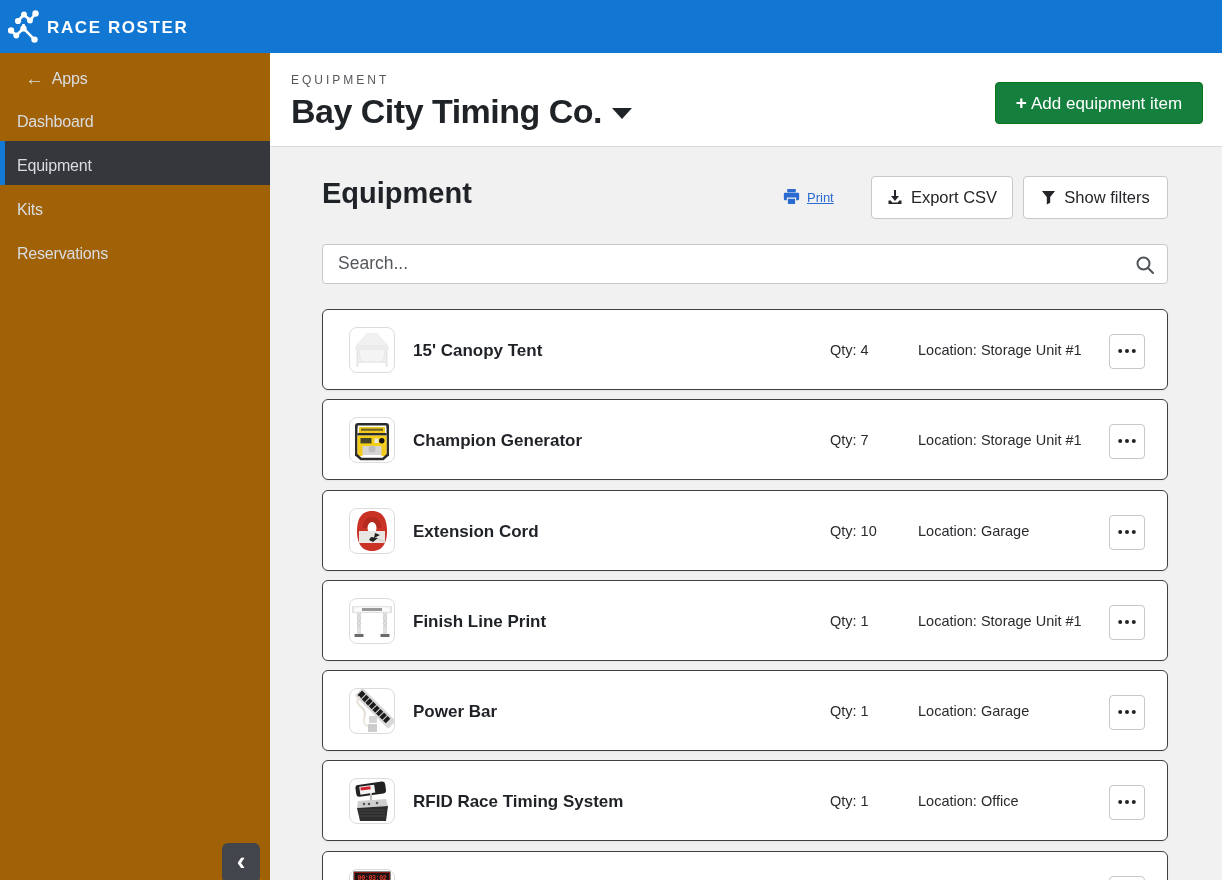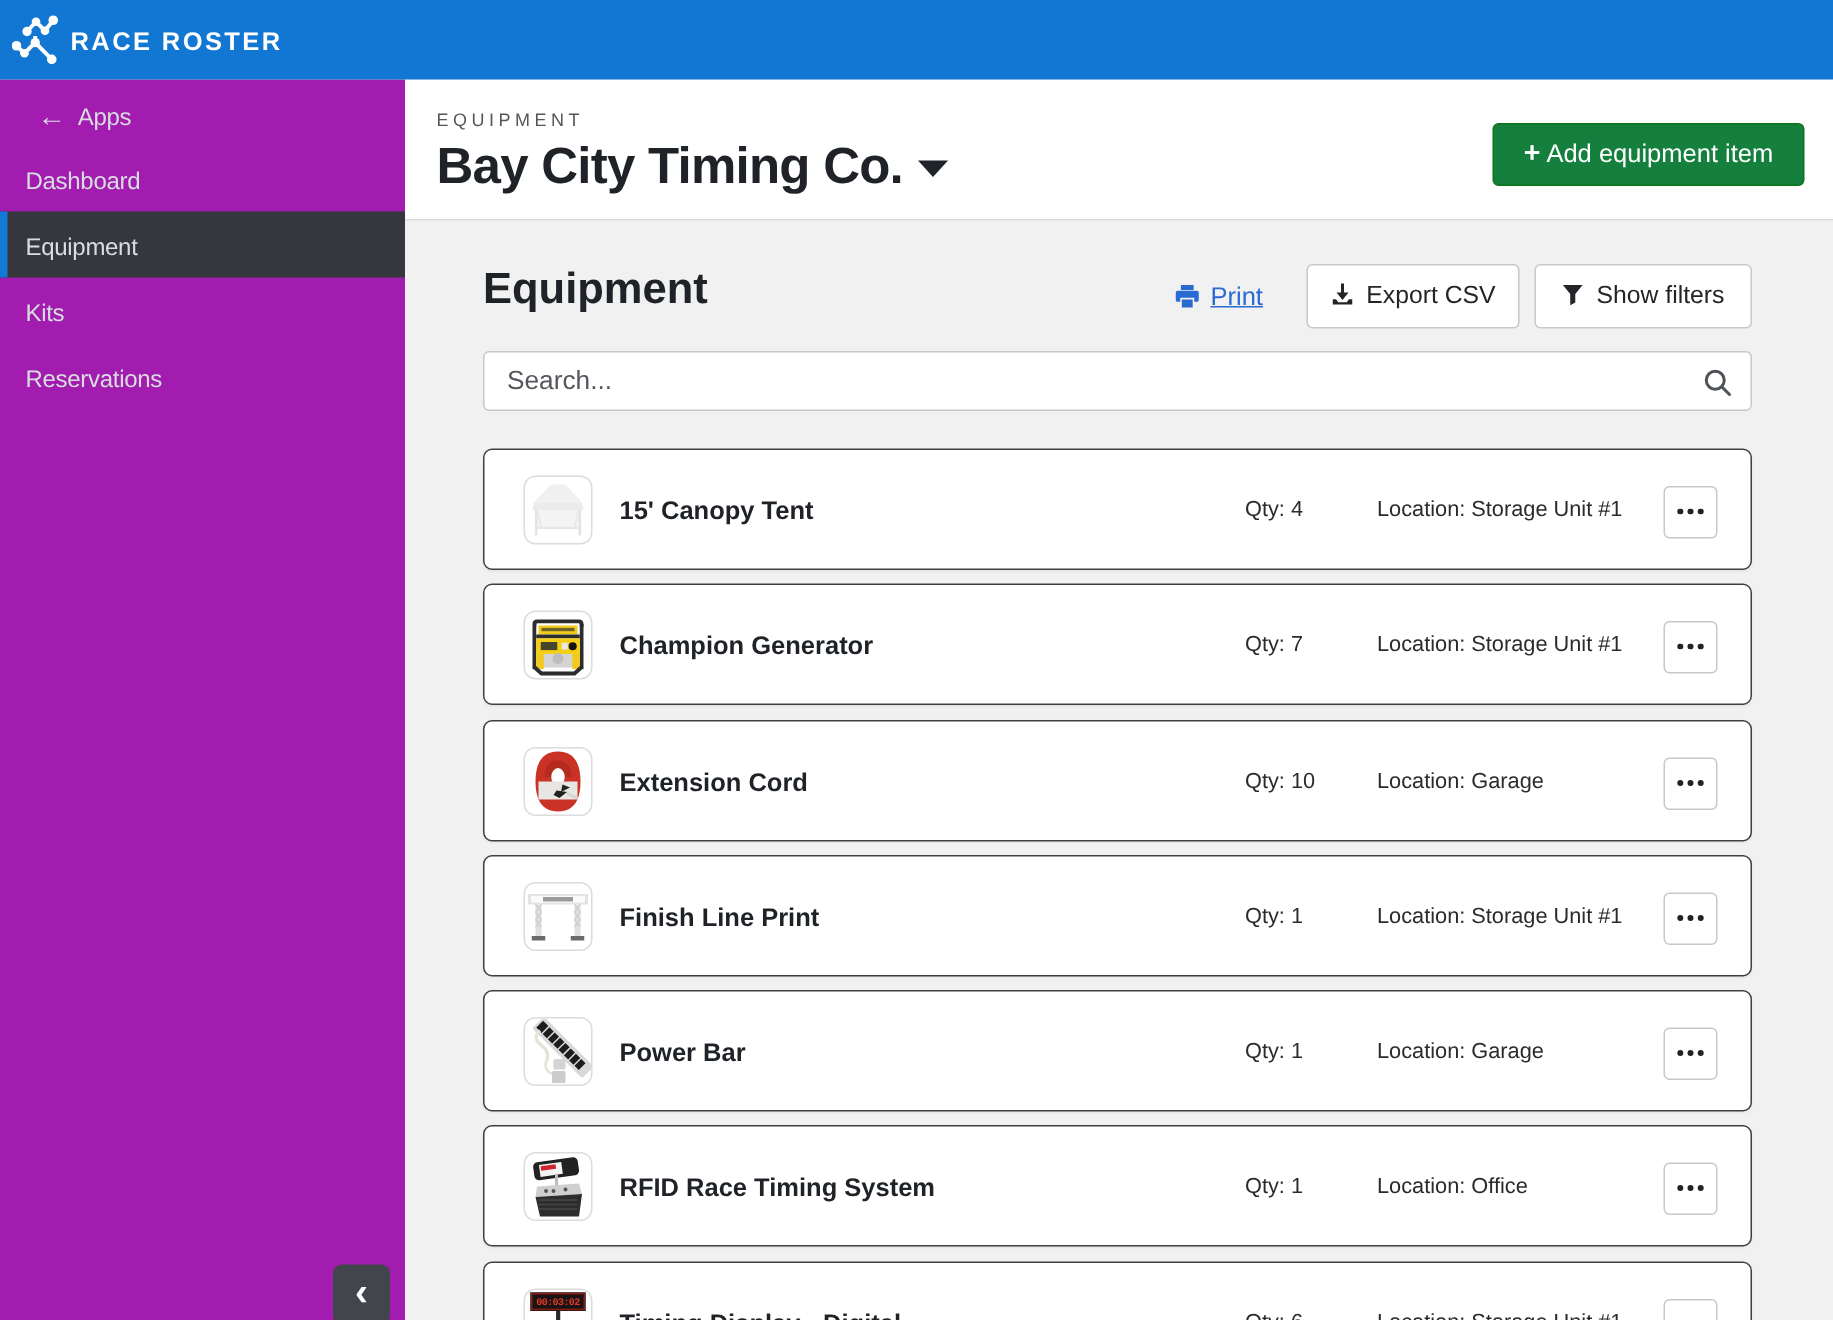--- a/index.html
+++ b/index.html
@@ -2,48 +2,48 @@
 <html><head>
 <meta charset="utf-8">
 <style>
 * { margin:0; padding:0; box-sizing:border-box; }
 html,body { width:1222px; height:880px; overflow:hidden; font-family:"Liberation Sans", sans-serif; background:#f1f1f2; }
 
 .topbar { position:absolute; left:0; top:0; width:1222px; height:53px; background:#1177d3; z-index:30; }
 .logo { position:absolute; left:8px; top:10px; }
 .brand { position:absolute; left:47px; top:18px; color:#fff; font-size:17px; font-weight:bold; letter-spacing:1.6px; }
 
-.sidebar { position:absolute; left:0; top:53px; width:270px; height:827px; background:#a21caf; z-index:20; }
+.sidebar { position:absolute; left:0; top:53px; width:270px; height:827px; background:#a16207; z-index:20; }
 .nav-item { position:relative; height:44px; line-height:44px; color:#d9dde2; font-size:16px; letter-spacing:-0.2px; padding-left:17px; padding-top:3px; }
 .nav-apps { padding-left:25px; }
 .nav-apps .arr { display:inline-block; margin-right:8px; font-size:19px; position:relative; top:1px; }
 .nav-item.sel { background:#35373c; }
 .nav-item.sel:before { content:""; position:absolute; left:0; top:0; width:5px; height:44px; background:#1379d6; }
 .collapse-btn { position:absolute; left:222px; top:790px; width:38px; height:40px; background:#42464c; border-radius:6px; color:#fff; text-align:center; line-height:36px; font-size:26px; font-weight:bold; }
 
 .main { position:absolute; left:270px; top:53px; width:952px; height:827px; }
 .pagehead { position:absolute; left:0; top:0; width:952px; height:94px; background:#fff; border-bottom:1px solid #d9dadc; }
 .eyebrow { position:absolute; left:21px; top:20px; font-size:12px; letter-spacing:3px; color:#53565a; }
 .ptitle { position:absolute; left:21px; top:39px; font-size:34px; letter-spacing:-0.5px; font-weight:bold; color:#1f2226; }
 .caret { display:inline-block; width:0; height:0; border-left:10px solid transparent; border-right:10px solid transparent; border-top:11px solid #1f2226; margin-left:10px; position:relative; top:-4px; }
 .addbtn { position:absolute; right:19px; top:29px; height:42px; width:208px; background:#15803d; border:1px solid #0b7419; border-radius:4px; color:#fff; font-size:17px; text-align:center; line-height:40px; }
 .addbtn .plus { font-size:19px; font-weight:bold; margin-right:4px; }
 
 .content { position:absolute; left:52px; top:95px; width:846px; }
 .toolbar { position:relative; height:66px; }
 .h2 { position:absolute; left:0; top:29px; font-size:29px; font-weight:bold; color:#1f2226; }
-.printlink { position:absolute; left:461px; top:40px; color:#2a6bd2; font-size:17px; }
+.printlink { position:absolute; left:461px; top:40px; color:#2a6bd2; font-size:13px; }
 .printlink svg { vertical-align:-3px; margin-right:7px; }
 .printlink span { text-decoration:underline; }
 .btn { position:absolute; top:28px; height:43px; background:#fff; border:1px solid #c6c8ca; border-radius:4px; font-size:16.5px; color:#232528; text-align:center; line-height:41px; }
 .btn svg { vertical-align:-2px; margin-right:8px; }
 .btn-export { left:549px; width:142px; }
 .btn-filter { left:701px; width:145px; }
 
-.search { position:relative; margin-top:20px; height:40px; background:#fff; border:1px solid #c6c8ca; border-radius:4px; }
+.search { position:relative; margin-top:30px; height:40px; background:#fff; border:1px solid #c6c8ca; border-radius:4px; }
 .search .ph { position:absolute; left:15px; top:8px; font-size:17.5px; color:#54575b; }
 .search svg { position:absolute; right:11px; top:9px; }
 
 .list { margin-top:25px; }
 .card { position:relative; height:81px; background:#fff; border:1px solid #404040; border-radius:6px; box-shadow:0 1px 2px rgba(0,0,0,0.05); margin-bottom:9.3px; }
 .thumb { position:absolute; left:26px; top:17px; width:46px; height:46px; border:1px solid #dcdcdc; border-radius:8px; background:#fff; overflow:hidden; }
 .iname { position:absolute; left:90px; top:0; height:81px; line-height:81px; font-size:17px; font-weight:bold; color:#1f2226; }
 .qty { position:absolute; left:507px; top:0; height:81px; line-height:81px; font-size:14.5px; color:#292b2e; }
 .loc { position:absolute; left:595px; top:0; height:81px; line-height:81px; font-size:14.5px; color:#292b2e; }
 .dots { position:absolute; left:786px; top:24px; width:36px; height:35px; border:1px solid #c6c8ca; border-radius:4px; background:#fff; text-align:center; }

